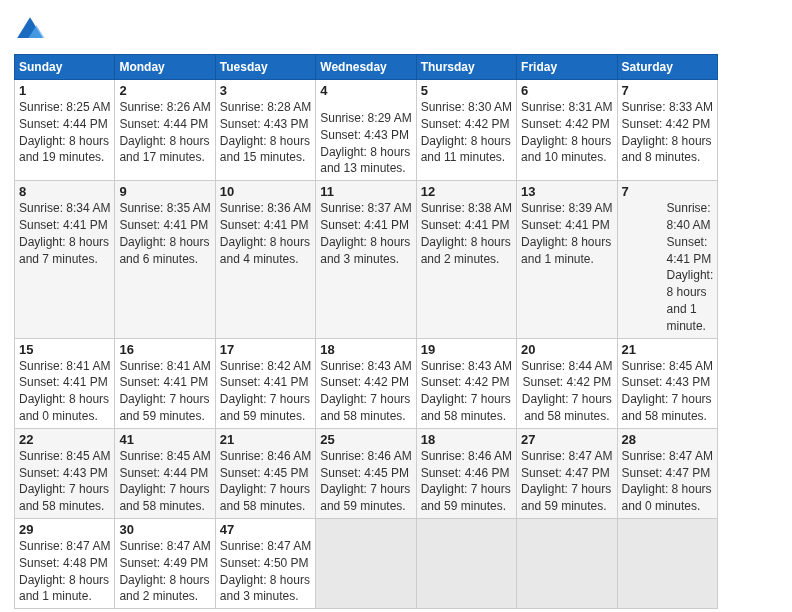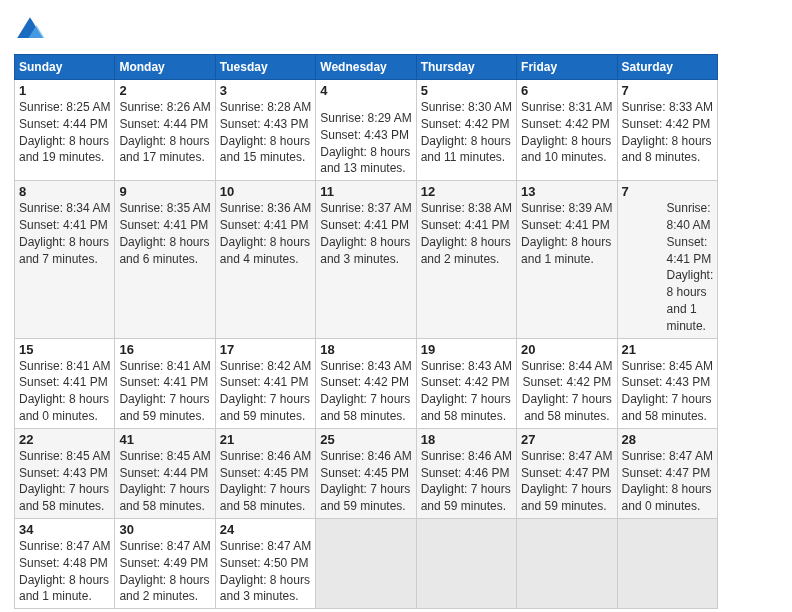--- a/index.html
+++ b/index.html
@@ -336,35 +336,35 @@
           <td>
             <span class="day-num">28</span>
             <div class="day-info" style="white-space: pre-line;">Sunrise: 8:47 AM
 Sunset: 4:47 PM
 Daylight: 8 hours
 and 0 minutes.</div>
           </td>
         </tr>
         <tr class="last-row">
           <td>
-            <span class="day-num">34</span>
+            <span class="day-num">29</span>
             <div class="day-info" style="white-space: pre-line;">Sunrise: 8:47 AM
 Sunset: 4:48 PM
 Daylight: 8 hours
 and 1 minute.</div>
           </td>
           <td>
             <span class="day-num">30</span>
             <div class="day-info" style="white-space: pre-line;">Sunrise: 8:47 AM
 Sunset: 4:49 PM
 Daylight: 8 hours
 and 2 minutes.</div>
           </td>
           <td>
-            <span class="day-num">24</span>
+            <span class="day-num">47</span>
             <div class="day-info" style="white-space: pre-line;">Sunrise: 8:47 AM
 Sunset: 4:50 PM
 Daylight: 8 hours
 and 3 minutes.</div>
           </td>
           <td class="empty"></td>
           <td class="empty"></td>
           <td class="empty"></td>
           <td class="empty"></td>
         </tr>

